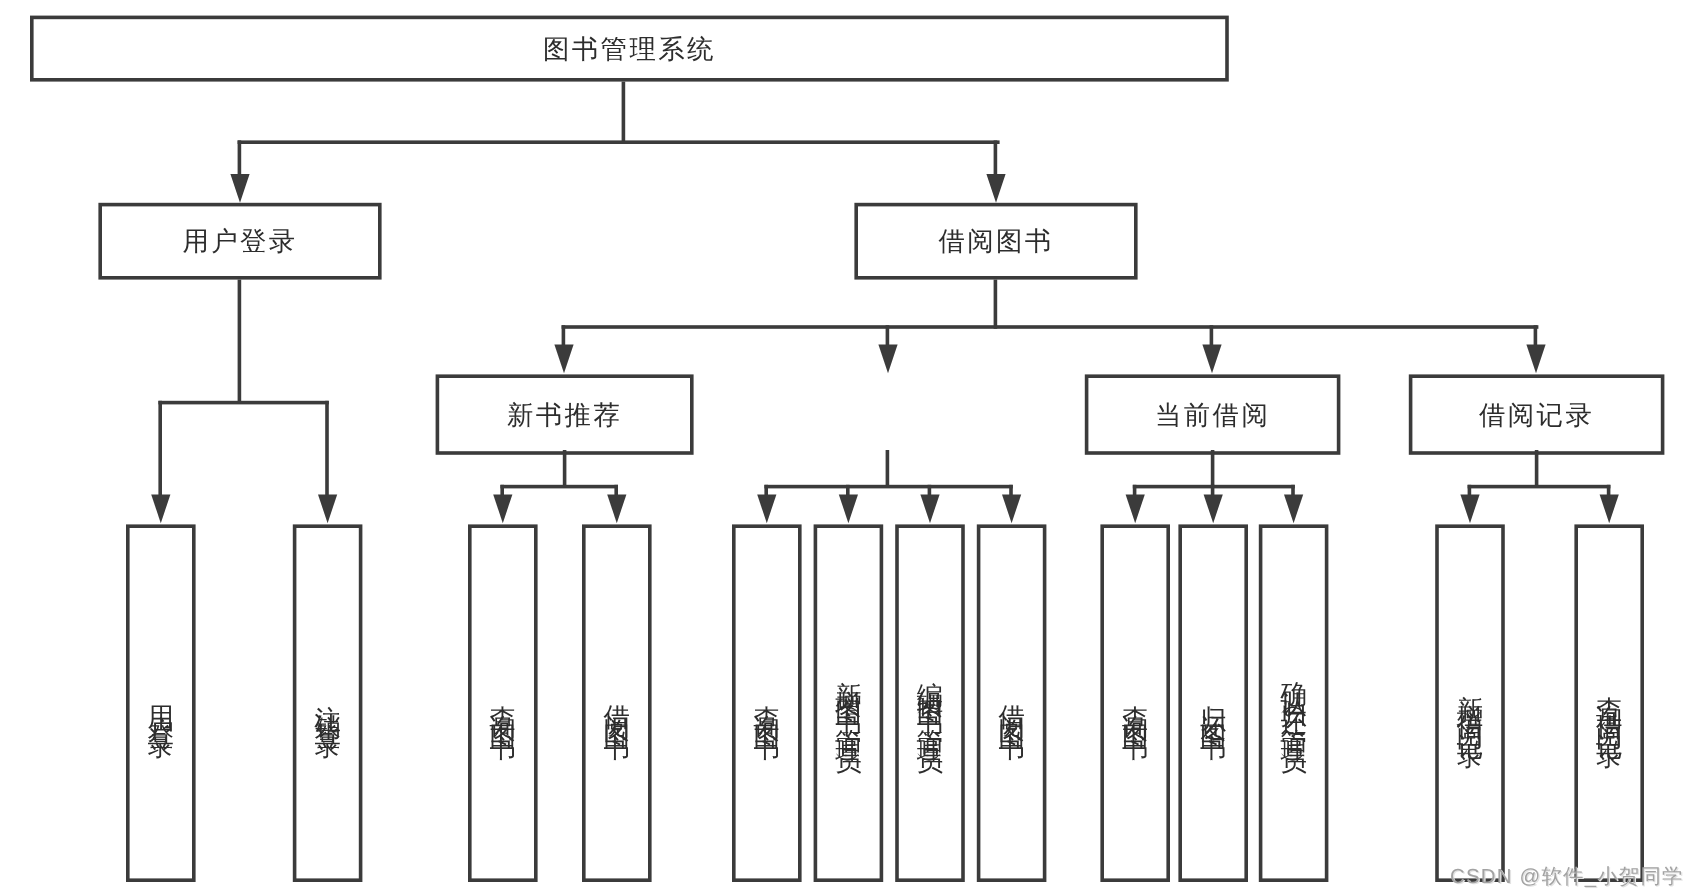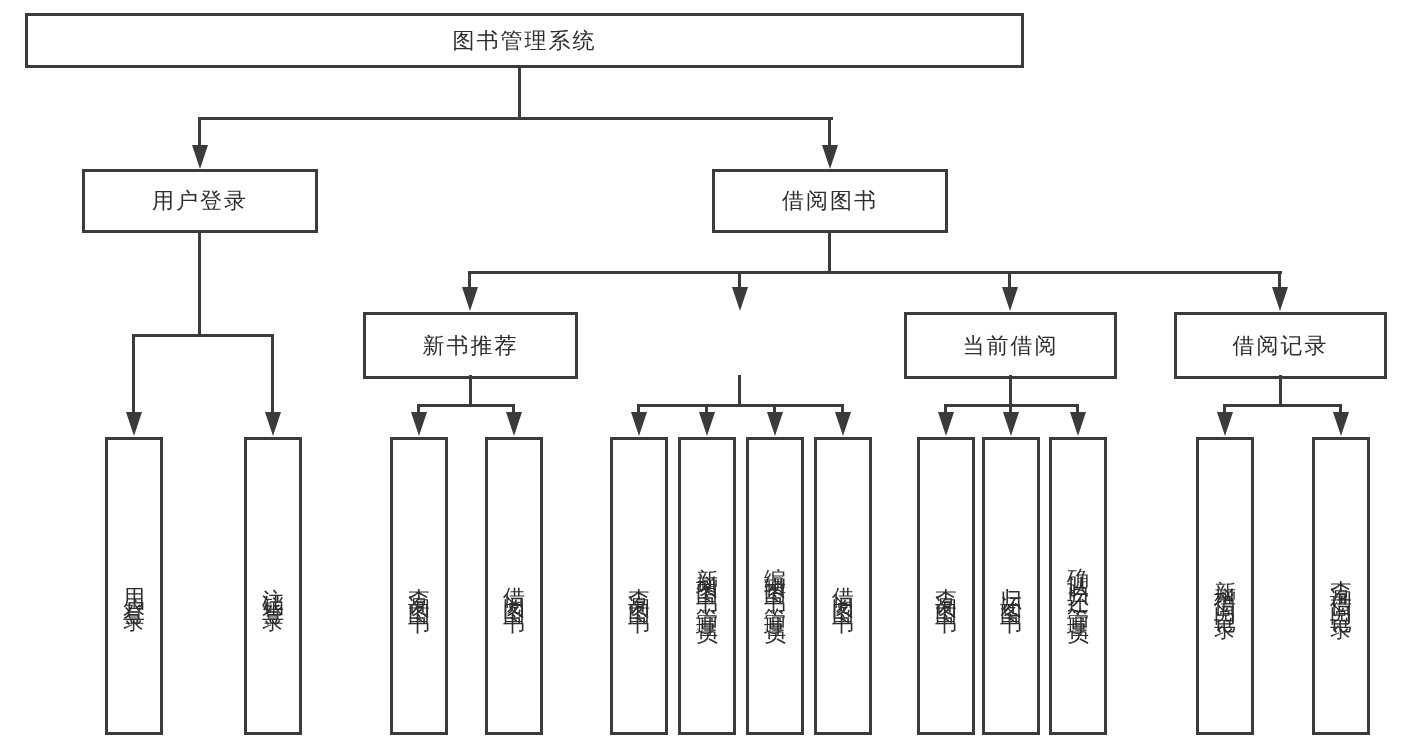--- a/index.html
+++ b/index.html
@@ -189,14 +189,15 @@
   <div class="arrow" style="left:631px;top:412px"></div>
   <div class="arrow" style="left:699px;top:412px"></div>
   <div class="arrow" style="left:767px;top:412px"></div>
   <div class="arrow" style="left:835px;top:412px"></div>
   <div class="arrow" style="left:938px;top:412px"></div>
   <div class="arrow" style="left:1003px;top:412px"></div>
   <div class="arrow" style="left:1070px;top:412px"></div>
   <div class="arrow" style="left:1217px;top:412px"></div>
   <div class="arrow" style="left:1333px;top:412px"></div>
 
+  <div class="watermark">CSDN @软件_小贺同学</div>
 
 </div>
 
 </body></html>

